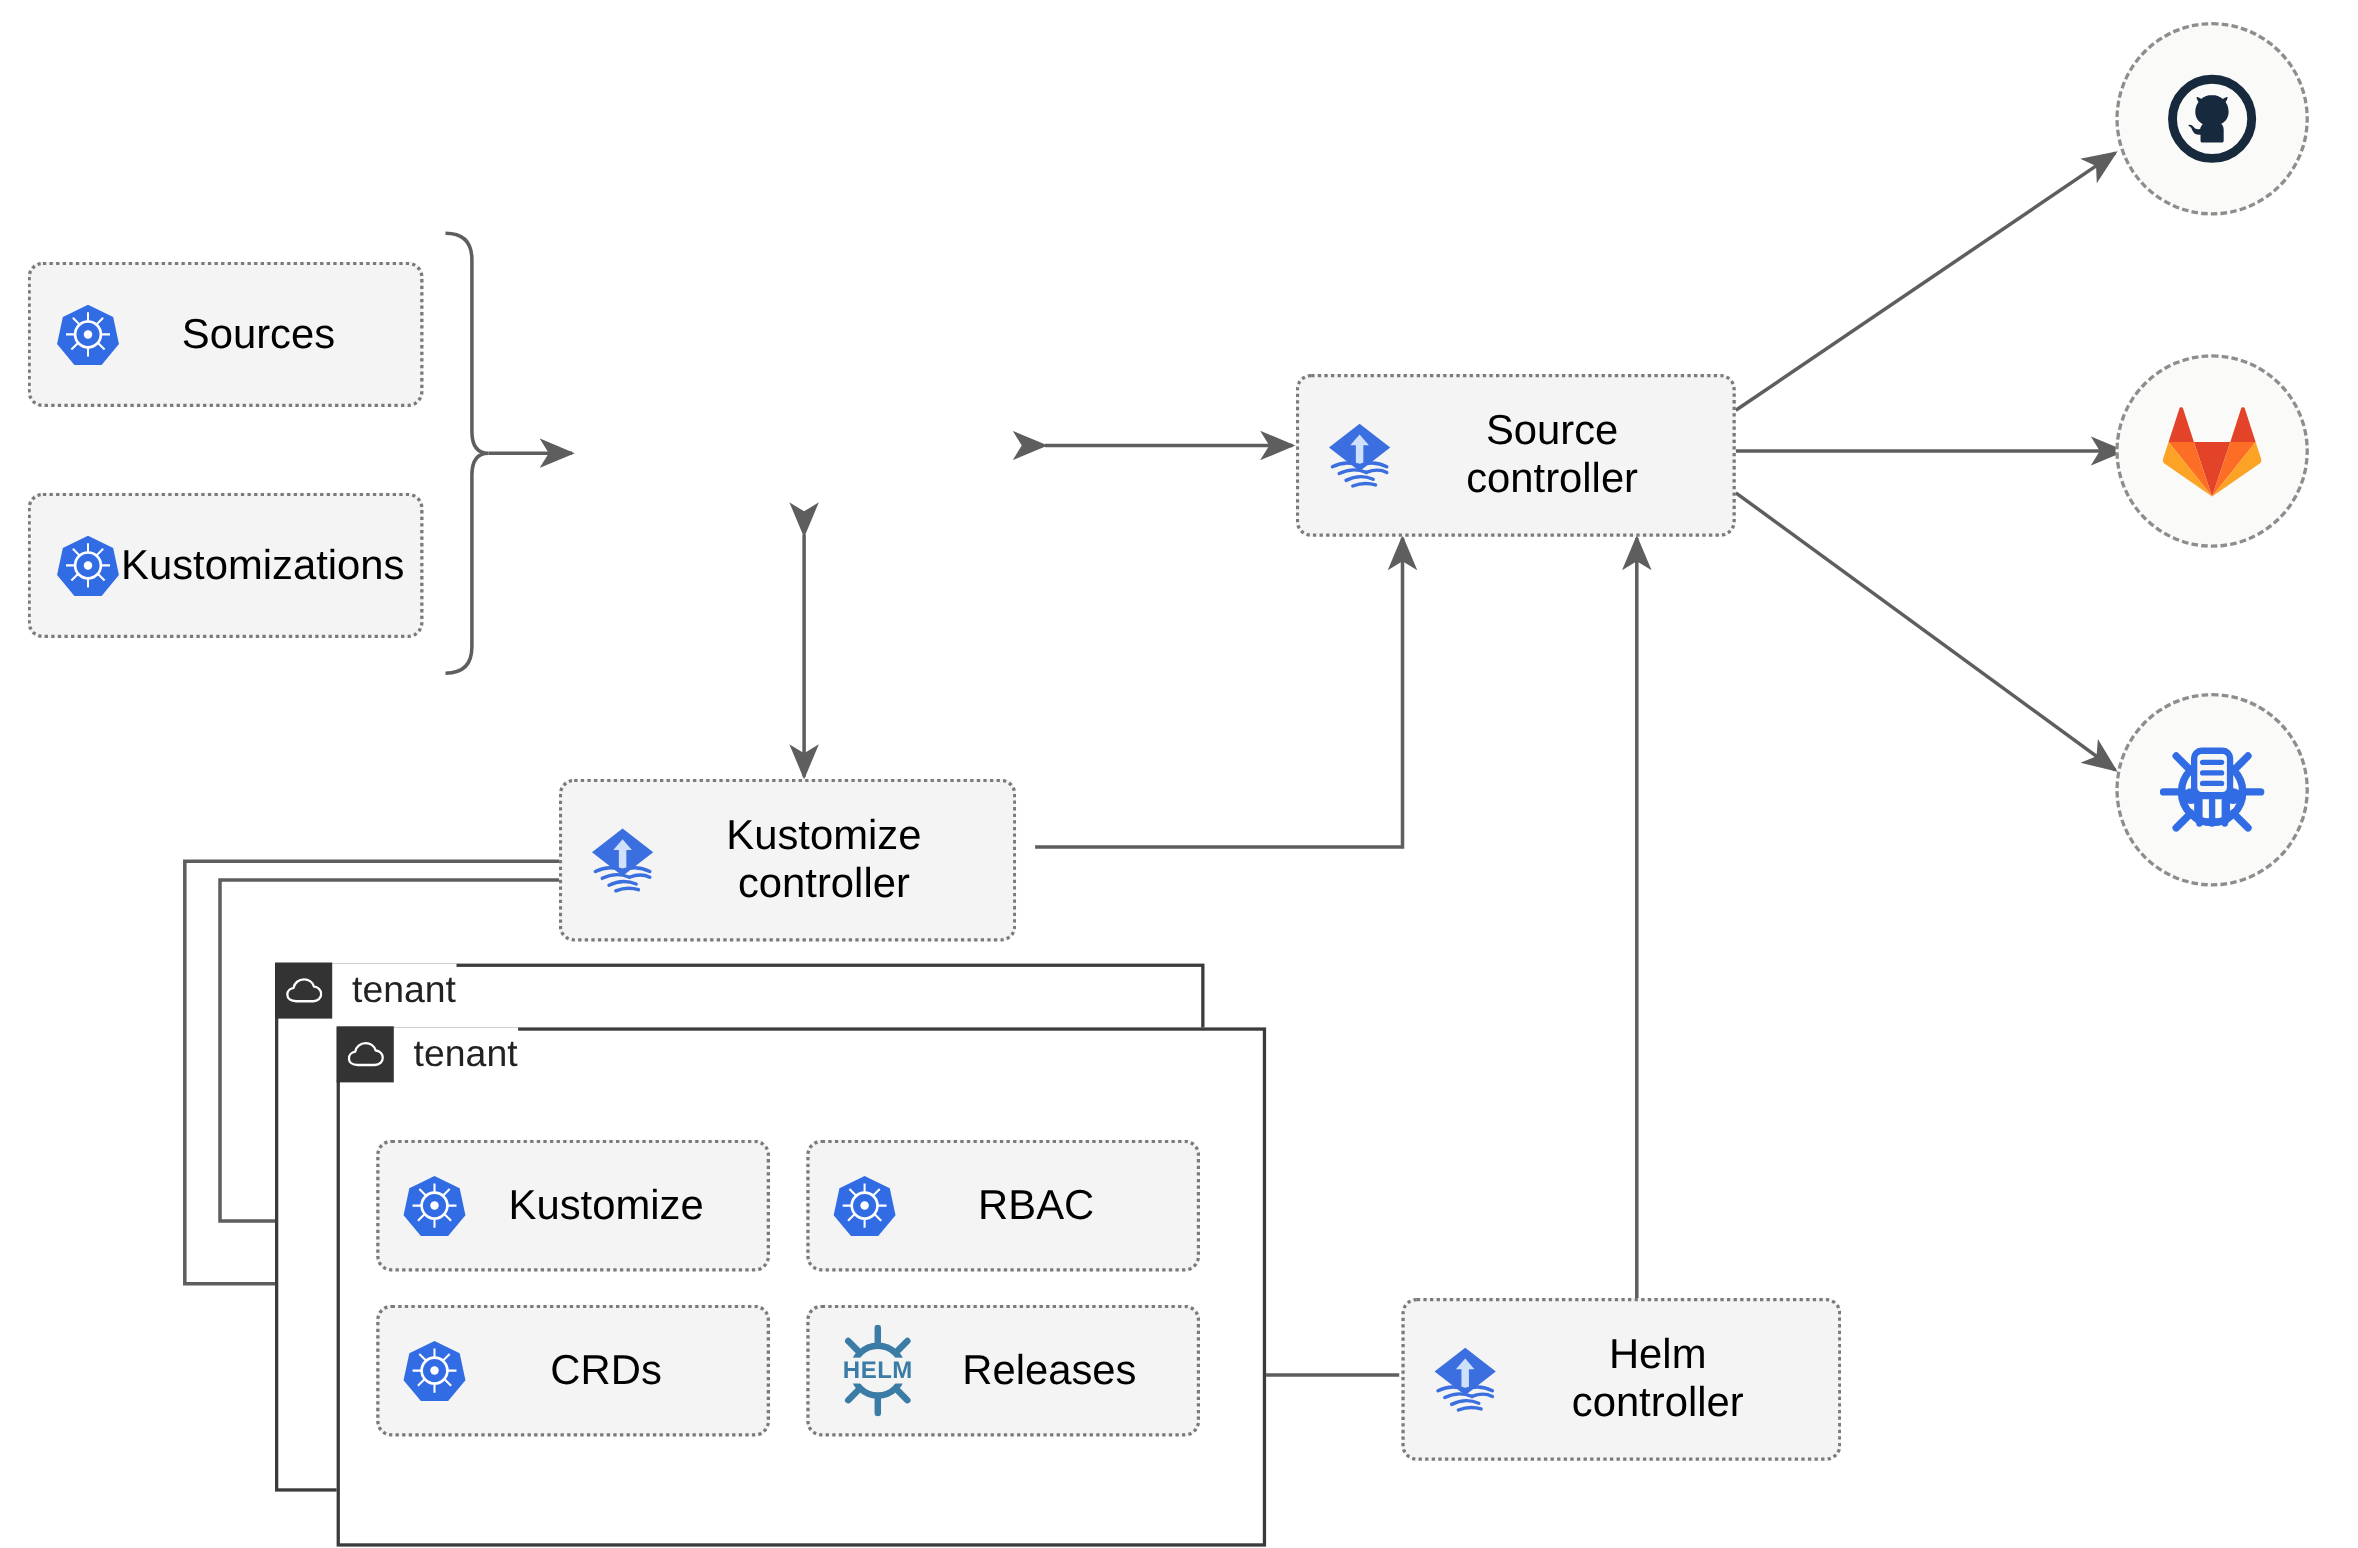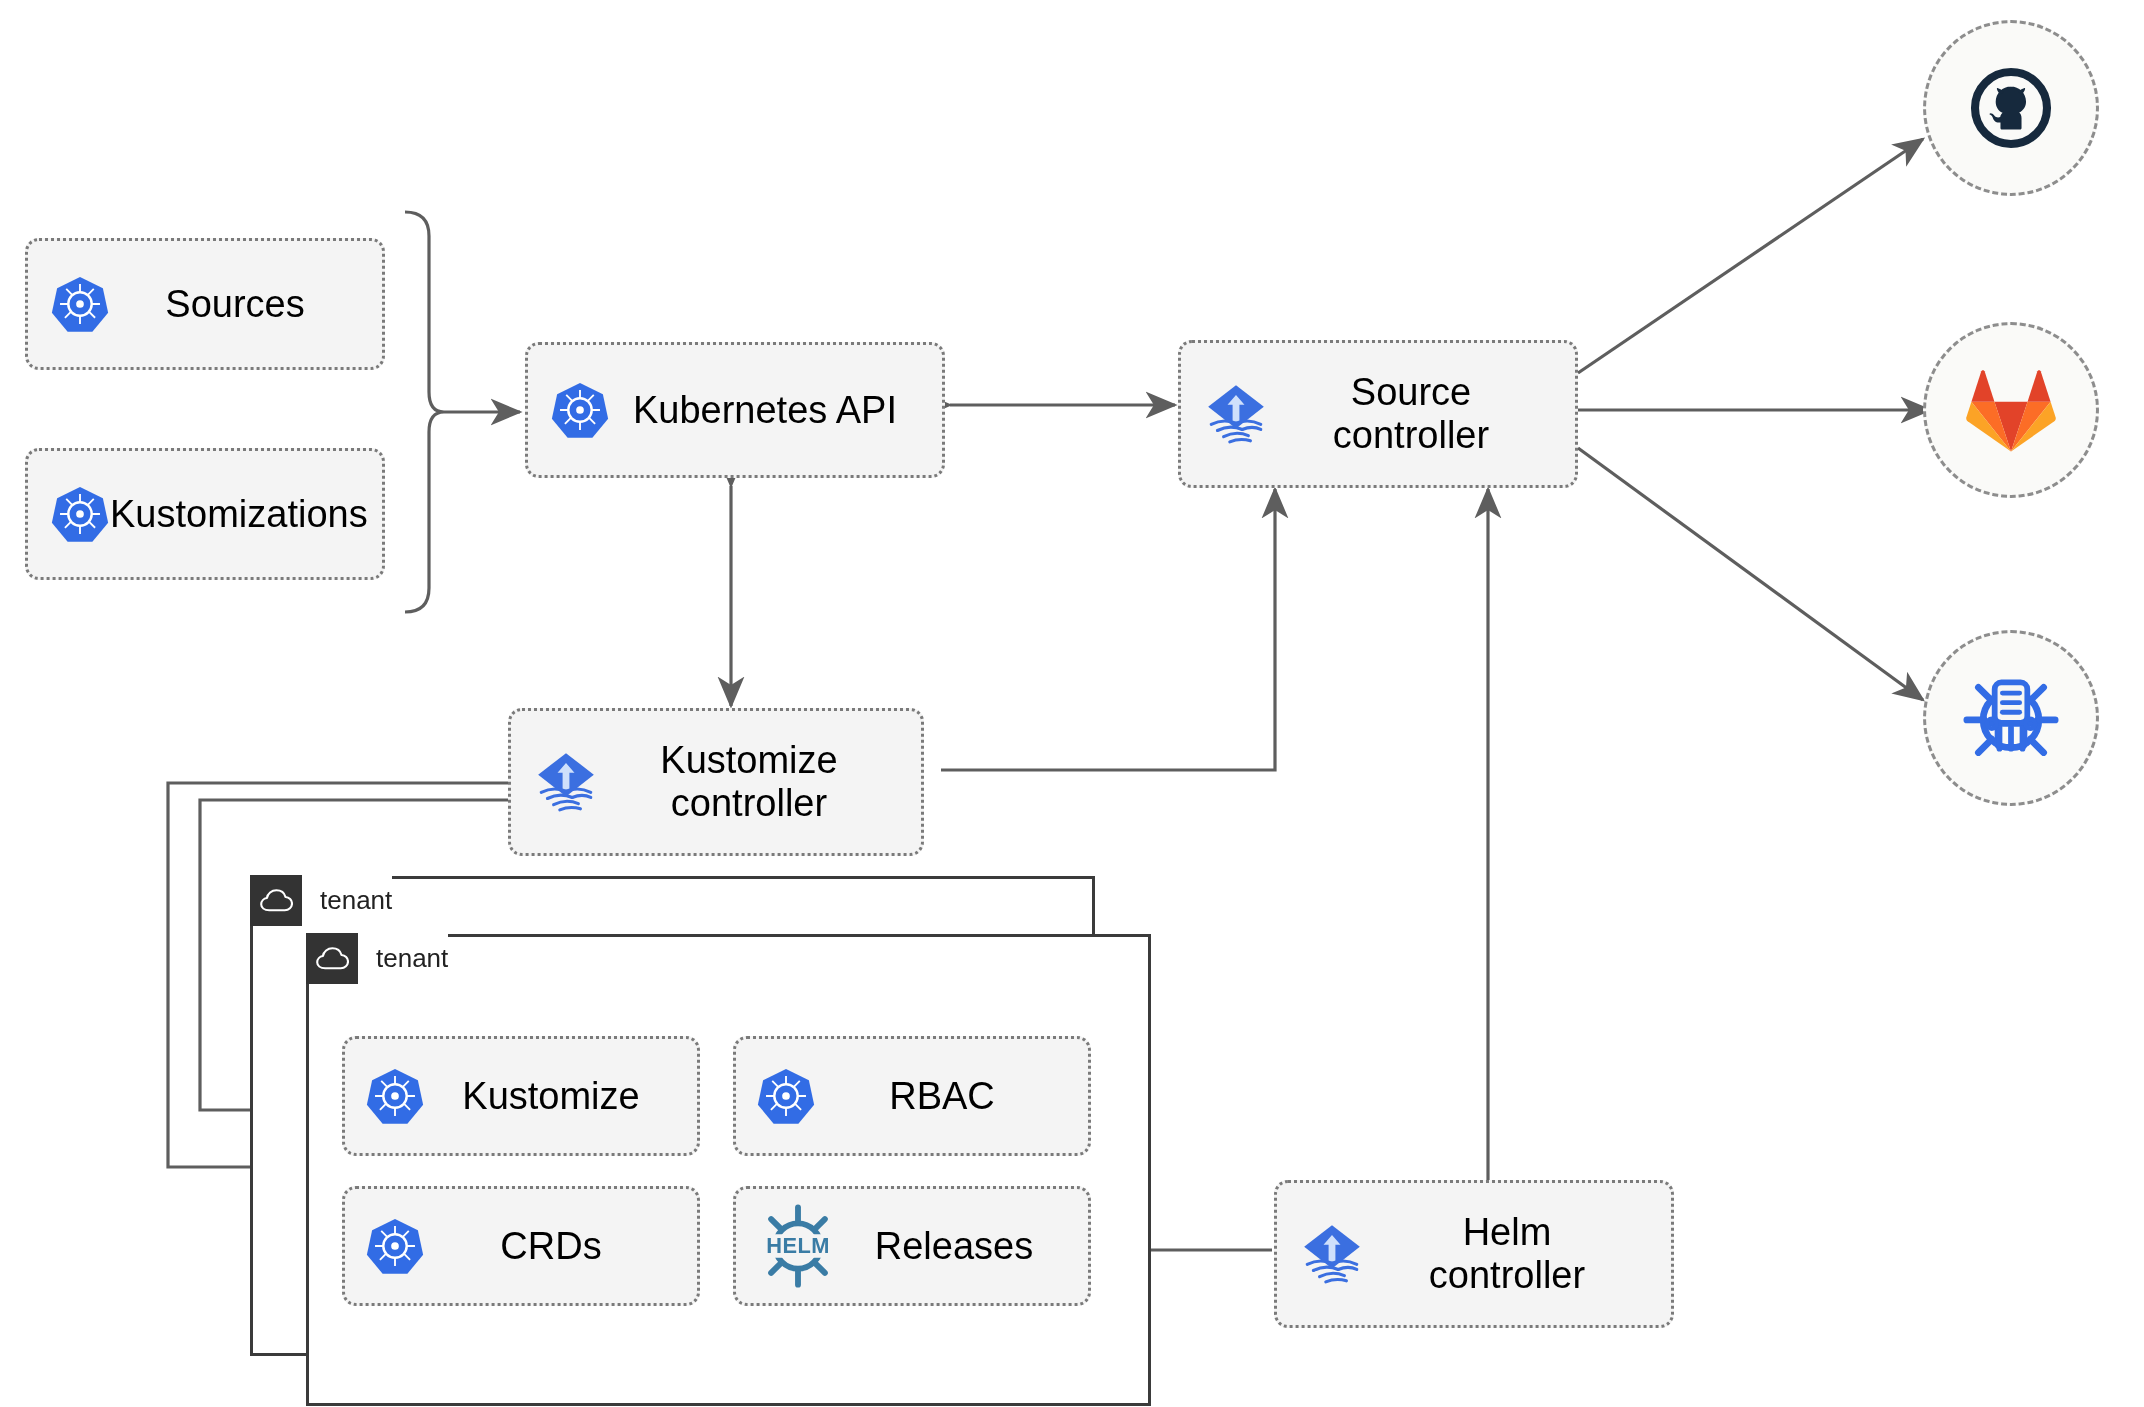--- a/index.html
+++ b/index.html
@@ -9,21 +9,21 @@
   .node{position:absolute;box-sizing:border-box;display:flex;align-items:center;
         background:#f4f4f4;border:3px dotted #7a7a7a;border-radius:14px;}
   .node .ico{flex:0 0 auto;display:flex;align-items:center;justify-content:center;}
   .node .lbl{flex:1 1 auto;text-align:center;color:#000;font-size:38px;line-height:1.12;white-space:pre-line;}
   .circ{position:absolute;box-sizing:border-box;border:3px dashed #8d8d8d;border-radius:50%;
         background:#fafaf8;display:flex;align-items:center;justify-content:center;}
   .tenant{position:absolute;box-sizing:border-box;background:#ffffff;border:3px solid #3b3b3b;}
   .tenant-tab{position:absolute;left:-3px;top:-3px;height:48px;display:flex;align-items:center;
               background:#ffffff;}
   .tenant-tab .cloudbox{width:52px;height:51px;background:#333333;display:flex;align-items:center;justify-content:center;}
-  .tenant-tab .tname{padding-left:18px;font-size:26px;color:#222;}
+  .tenant-tab .tname{padding-left:18px;font-size:34px;color:#222;}
   .k8s{width:60px;height:60px;}
   .flux{width:66px;height:66px;}
 </style>
 </head>
 <body>
 
 <div id="stage">
 
   <svg class="layer" viewBox="0 0 2144 1407">
     <defs>
@@ -110,34 +110,20 @@
           <circle cx="32" cy="32" r="4.1"></circle>
           <path d="M31 10.6h2v9.3h-2zM31 44.1h2v9.3h-2zM10.7 31h9.3v2h-9.3zM44 31h9.3v2H44z"></path>
           <path d="M16.6 16.6l1.4-1.4 6.6 6.6-1.4 1.4zM40.8 40.8l1.4-1.4 6.6 6.6-1.4 1.4zM15.2 46l6.6-6.6 1.4 1.4-6.6 6.6zM39.4 21.8l6.6-6.6 1.4 1.4-6.6 6.6z"></path>
           <path d="M32 18.2a13.8 13.8 0 1 0 0 27.6 13.8 13.8 0 0 0 0-27.6zm0 2.6a11.2 11.2 0 1 1 0 22.4 11.2 11.2 0 0 1 0-22.4z"></path>
         </g>
       </svg>
     </span>
     <span class="lbl">Kustomizations</span>
   </div>
 
-  <div class="node" style="left:525px;top:342px;width:420px;height:136px;padding:0 22px;">
-    <span class="ico">
-      <svg class="k8s" viewBox="0 0 64 64">
-        <path d="M32 3.2 56.4 15.1 62 41.3 45.2 61.6H18.8L2 41.3 7.6 15.1Z" fill="#326CE5"></path>
-        <g fill="#fff">
-          <circle cx="32" cy="32" r="4.1"></circle>
-          <path d="M31 10.6h2v9.3h-2zM31 44.1h2v9.3h-2zM10.7 31h9.3v2h-9.3zM44 31h9.3v2H44z"></path>
-          <path d="M16.6 16.6l1.4-1.4 6.6 6.6-1.4 1.4zM40.8 40.8l1.4-1.4 6.6 6.6-1.4 1.4zM15.2 46l6.6-6.6 1.4 1.4-6.6 6.6zM39.4 21.8l6.6-6.6 1.4 1.4-6.6 6.6z"></path>
-          <path d="M32 18.2a13.8 13.8 0 1 0 0 27.6 13.8 13.8 0 0 0 0-27.6zm0 2.6a11.2 11.2 0 1 1 0 22.4 11.2 11.2 0 0 1 0-22.4z"></path>
-        </g>
-      </svg>
-    </span>
-    <span class="lbl">Kubernetes API</span>
-  </div>
 
   <div class="node" style="left:1178px;top:340px;width:400px;height:148px;padding:0 22px;">
     <span class="ico">
       <svg class="flux" viewBox="0 0 64 64">
         <path d="M32 4 59 25 32 46 5 25Z" fill="#3b6fe0"></path>
         <path d="M32 13.5l8.2 9.6h-4.9v16.6h-6.6V23.1h-4.9z" fill="#cfe0fb"></path>
         <g stroke="#3b6fe0" stroke-width="3" stroke-linecap="round" fill="none">
           <path d="M8 42 Q 20 36 32 41"></path>
           <path d="M14 48 Q 26 42 38 47"></path>
           <path d="M20 54 Q 32 48 44 53"></path>

